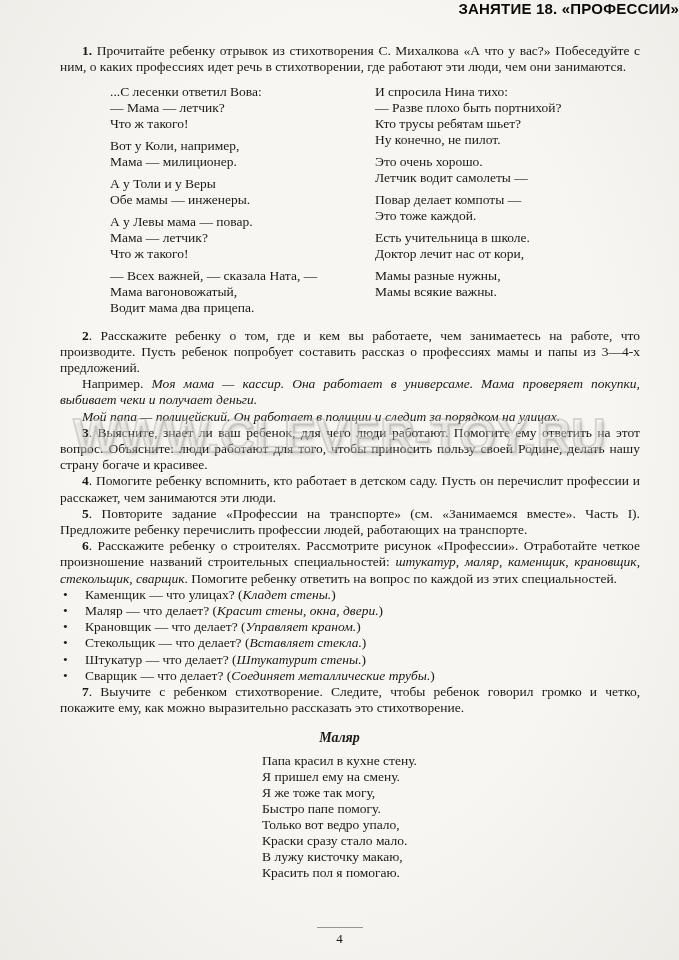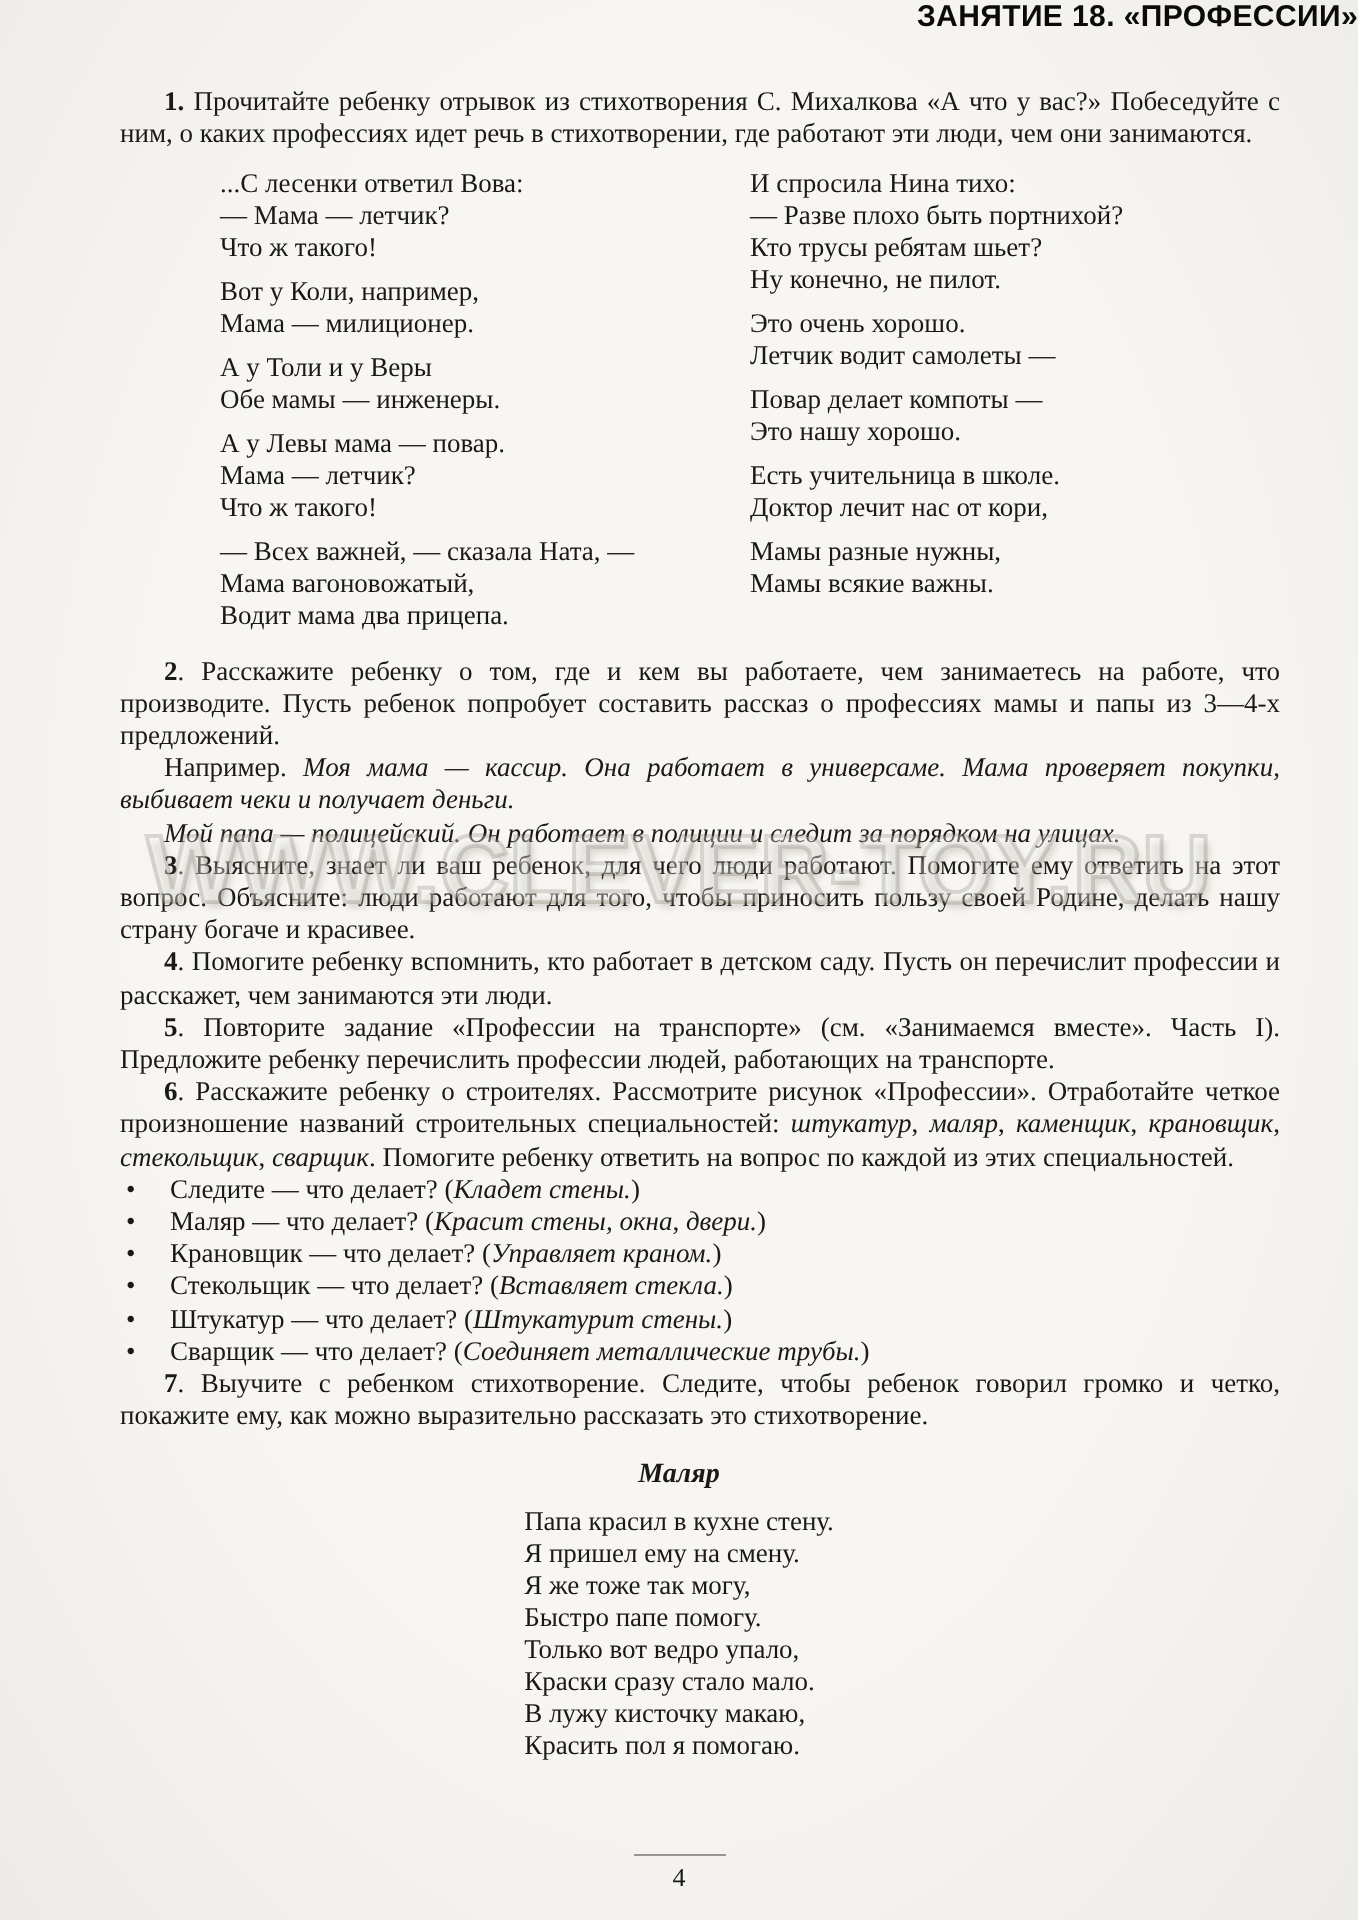--- a/index.html
+++ b/index.html
@@ -92,21 +92,21 @@
             <div class="poem-line">— Разве плохо быть портнихой?</div>
             <div class="poem-line">Кто трусы ребятам шьет?</div>
             <div class="poem-line">Ну конечно, не пилот.</div>
           </div>
           <div class="stanza">
             <div class="poem-line">Это очень хорошо.</div>
             <div class="poem-line">Летчик водит самолеты —</div>
           </div>
           <div class="stanza">
             <div class="poem-line">Повар делает компоты —</div>
-            <div class="poem-line">Это нашу хорошо.</div>
+            <div class="poem-line">Это тоже каждой.</div>
           </div>
           <div class="stanza">
             <div class="poem-line">Есть учительница в школе.</div>
             <div class="poem-line">Доктор лечит нас от кори,</div>
           </div>
           <div class="stanza">
             <div class="poem-line">Мамы разные нужны,</div>
             <div class="poem-line">Мамы всякие важны.</div>
           </div>
         </div>
@@ -118,21 +118,21 @@
         <p class="para"><span class="i">Мой папа — полицейский. Он работает в полиции и следит за порядком на улицах.</span></p>
         <p class="para"><span class="b">3</span><span>. Выясните, знает ли ваш ребенок, для чего люди работают. Помогите ему ответить на этот вопрос. Объясните: люди работают для того, чтобы приносить пользу своей Родине, делать нашу страну богаче и красивее.</span></p>
         <p class="para"><span class="b">4</span><span>. Помогите ребенку вспомнить, кто работает в детском саду. Пусть он перечислит профессии и расскажет, чем занимаются эти люди.</span></p>
         <p class="para"><span class="b">5</span><span>. Повторите задание «Профессии на транспорте» (см. «Занимаемся вместе». Часть I). Предложите ребенку перечислить профессии людей, работающих на транспорте.</span></p>
         <p class="para"><span class="b">6</span><span>. Расскажите ребенку о строителях. Рассмотрите рисунок «Профессии». Отработайте четкое произношение названий строительных специальностей: </span><span class="i">штукатур</span><span>, </span><span class="i">маляр</span><span>, </span><span class="i">каменщик</span><span>, </span><span class="i">крановщик</span><span>, </span><span class="i">стекольщик</span><span>, </span><span class="i">сварщик</span><span>. Помогите ребенку ответить на вопрос по каждой из этих специальностей.</span></p>
       </div>
 
     <div class="bullets" id="bullets">
         <div class="bullet-row">
           <span class="bullet-marker">•</span>
-          <span class="bullet-text"><span>Следите — что делает? (</span><span class="i">Кладет стены.</span><span>)</span></span>
+          <span class="bullet-text"><span>Каменщик — что улицах? (</span><span class="i">Кладет стены.</span><span>)</span></span>
         </div>
         <div class="bullet-row">
           <span class="bullet-marker">•</span>
           <span class="bullet-text"><span>Маляр — что делает? (</span><span class="i">Красит стены, окна, двери.</span><span>)</span></span>
         </div>
         <div class="bullet-row">
           <span class="bullet-marker">•</span>
           <span class="bullet-text"><span>Крановщик — что делает? (</span><span class="i">Управляет краном.</span><span>)</span></span>
         </div>
         <div class="bullet-row">

